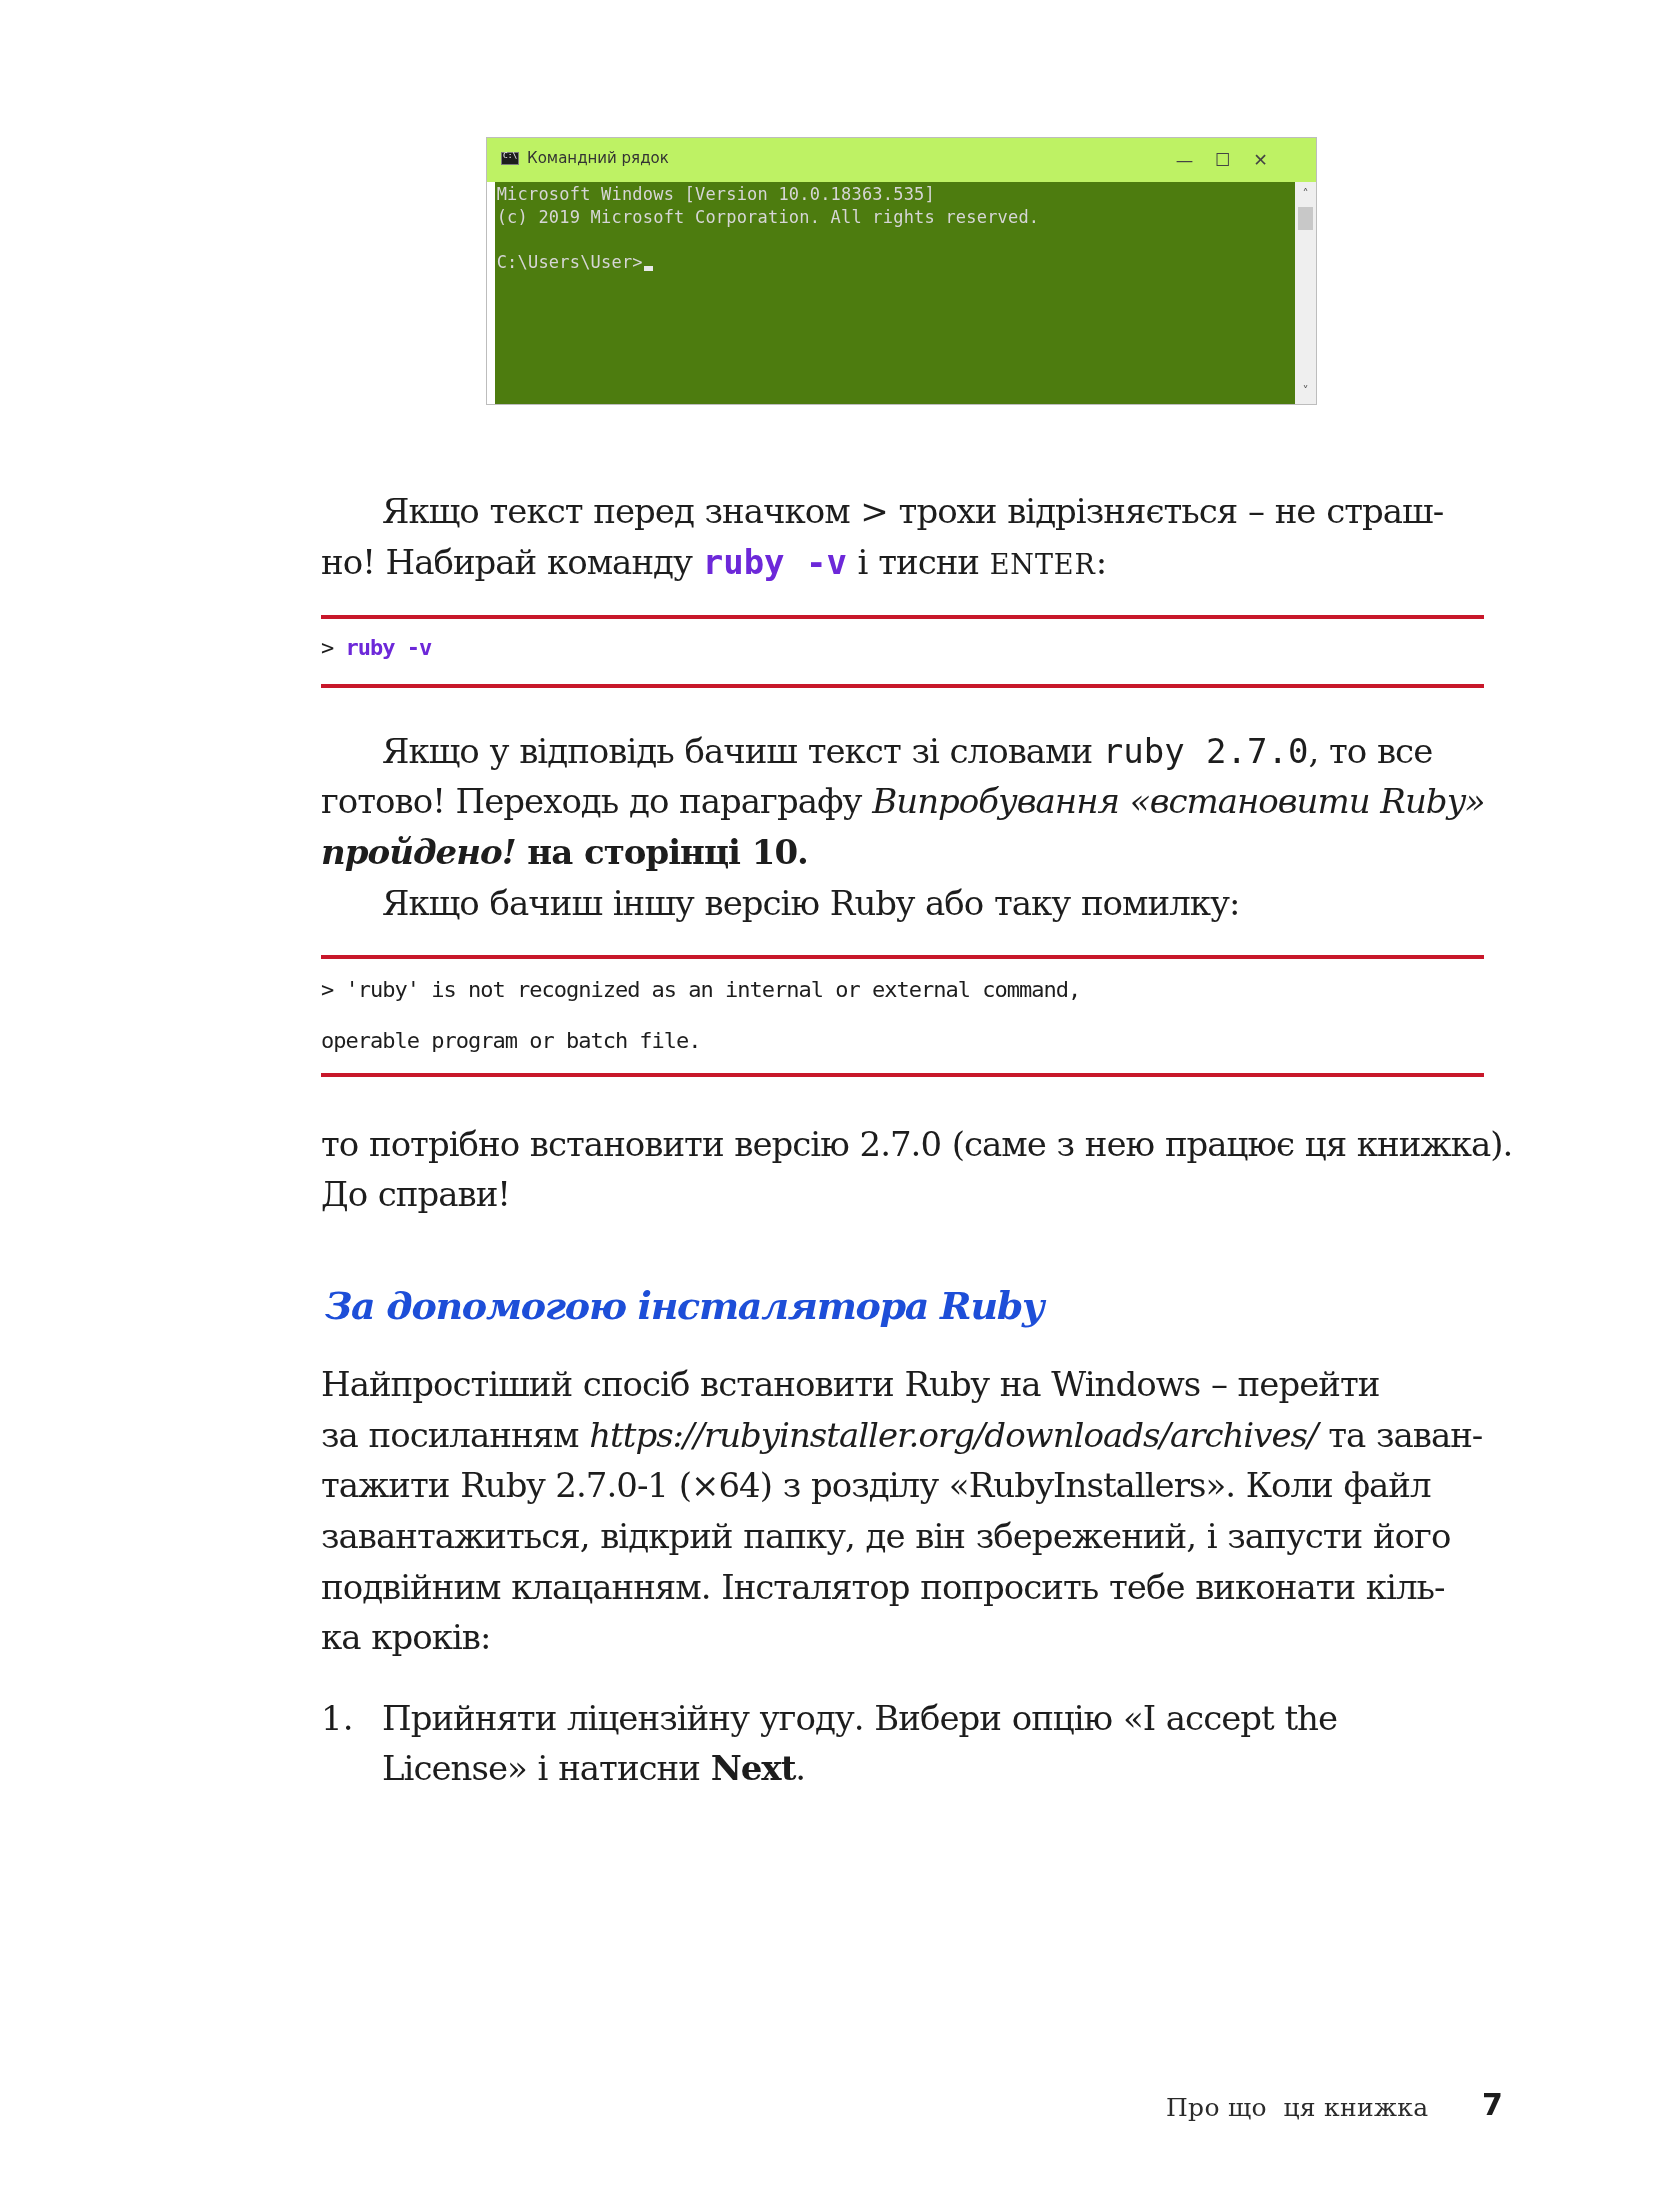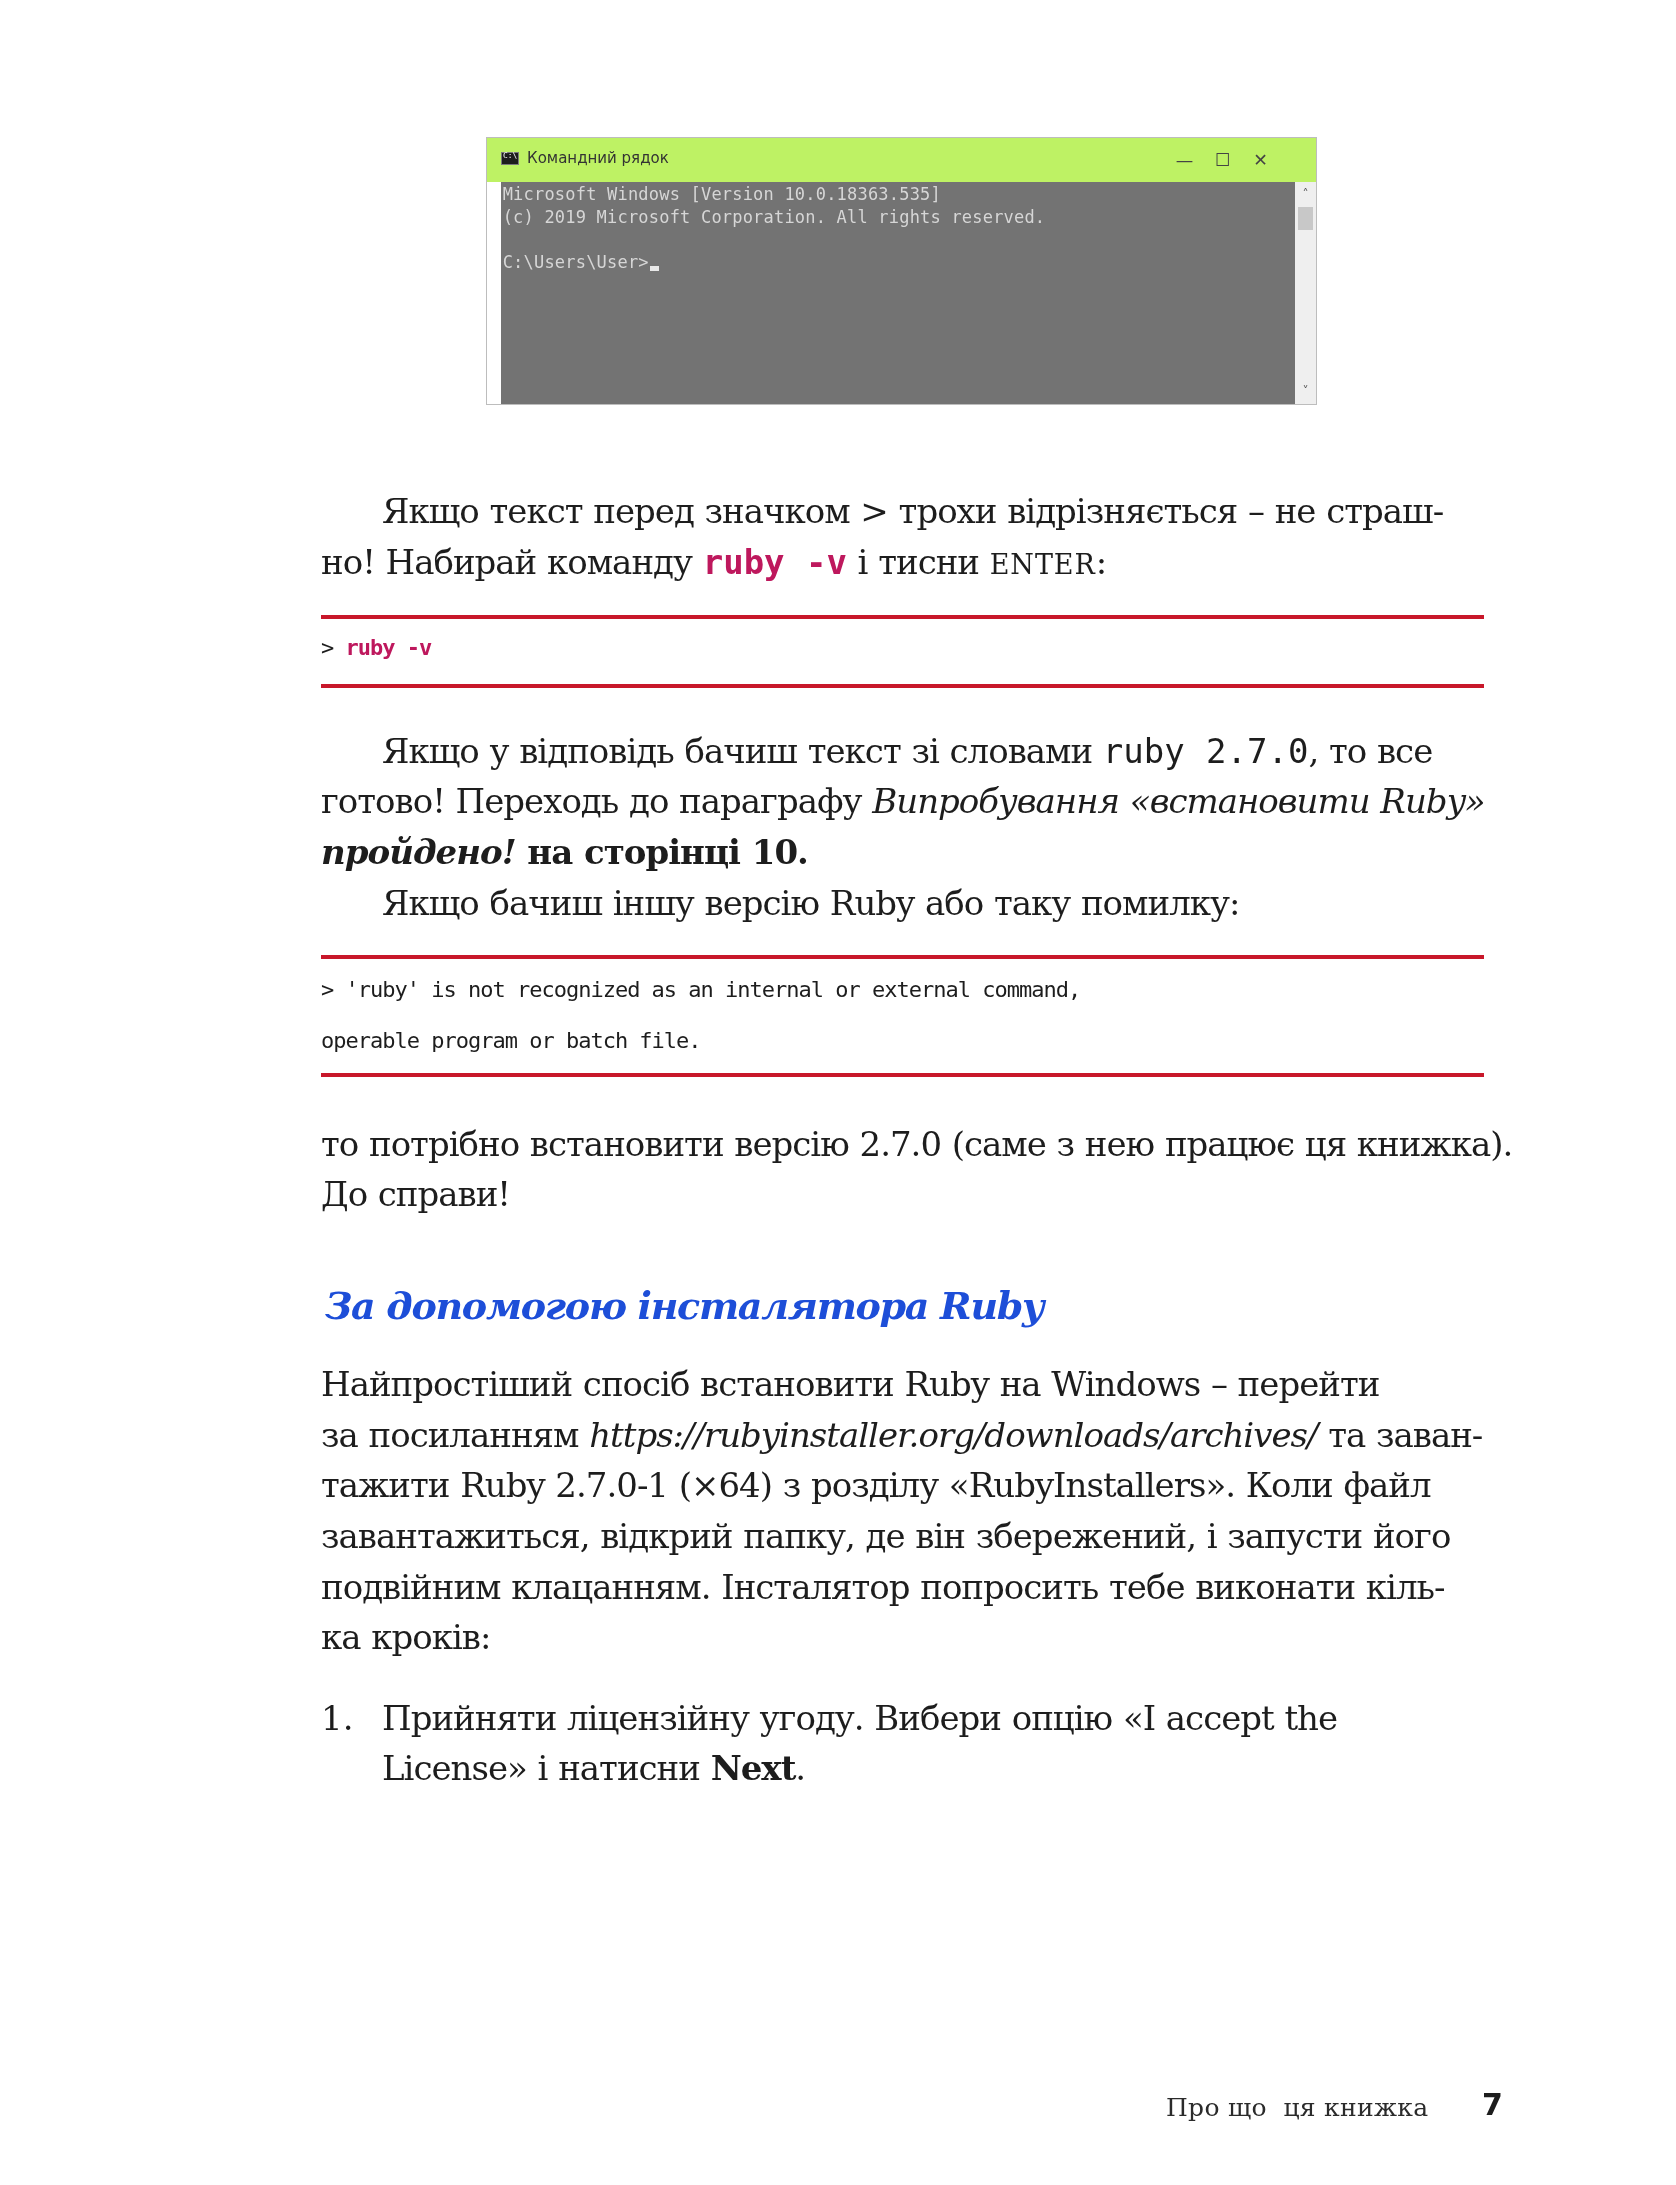--- a/index.html
+++ b/index.html
@@ -11,35 +11,35 @@
          background: #ffffff; border: 1.7px solid #bdbdbd; box-sizing: border-box; }
   .win-title { position: absolute; left: 0; top: 0; right: 0; height: 44px; background: #bef264; }
   .win-icon { position: absolute; left: 14px; top: 14px; width: 17.5px; height: 13px; background: #1d1d1d;
               border: 0.9px solid #7a7a7a; box-sizing: border-box; }
   .win-icon::after { content: "C:\\"; position: absolute; left: 0.9px; top: -1.7px; font-size: 7.9px;
               color: #ffffff; font-family: "DejaVu Sans Mono", monospace; }
   .win-title-text { position: absolute; left: 40px; top: 10.5px; font-size: 15px; color: #333333;
               font-family: "DejaVu Sans", sans-serif; }
   .win-btn { position: absolute; top: 7px; width: 35px; height: 30px; text-align: center; line-height: 30px;
               font-size: 17.5px; color: #444444; font-family: "DejaVu Sans", sans-serif; }
-  .console { position: absolute; left: 14px; top: 44px; width: 807px; bottom: 0; background: #737373; }
+  .console { position: absolute; left: 8px; top: 44px; width: 807px; bottom: 0; background: #4d7c0f; }
   .console-line { position: absolute; left: 1.7px; font-family: "DejaVu Sans Mono", monospace;
               font-size: 17px; color: #d6d6d6; white-space: pre; letter-spacing: 0.2px; }
   .cursor { display: inline-block; width: 9.6px; height: 4.4px; background: #e8e8e8; vertical-align: -2.6px; margin-left: 0.9px; }
   .scrollbar { position: absolute; right: 0; top: 44px; width: 21px; bottom: 0; background: #efefef; }
   .sb-up, .sb-down { position: absolute; left: 0; width: 21px; height: 21px; text-align: center;
               font-size: 12.2px; color: #555555; font-family: "DejaVu Sans", sans-serif; line-height: 21px; }
   .sb-up { top: 1.7px; } .sb-down { bottom: 1.7px; }
   .sb-thumb { position: absolute; left: 2.6px; width: 15.7px; top: 24.5px; height: 23px; background: #c8c8c8; }
 
   
   .line { position: absolute; left: 321px; font-size: 34px; white-space: nowrap; line-height: 1;
           letter-spacing: -1px; word-spacing: 0.9px; color: #1d1d1d; }
   .indent { left: 382px; }
-  .code-red { font-family: "DejaVu Sans Mono", monospace; color: #be185d; font-weight: bold; letter-spacing: 0; }
+  .code-red { font-family: "DejaVu Sans Mono", monospace; color: #6d28d9; font-weight: bold; letter-spacing: 0; }
   .code { font-family: "DejaVu Sans Mono", monospace; letter-spacing: 0; }
   .smallcaps { font-size: 27px; letter-spacing: 0.9px; }
   .it { font-style: italic; }
   .rule { position: absolute; left: 321px; width: 1163px; height: 3.5px; background: #c8172a; }
   .codeline { position: absolute; left: 321px; font-family: "DejaVu Sans Mono", monospace; font-size: 22px;
               white-space: pre; line-height: 1; color: #1d1d1d; letter-spacing: -1px; }
   .heading { position: absolute; left: 325px; font-size: 38px; font-weight: bold; font-style: italic;
              color: #1d4ed8; letter-spacing: -1.3px; line-height: 1; white-space: nowrap; }
   .list-num { position: absolute; left: 321px; font-size: 34px; line-height: 1; }
   .footer-text { position: absolute; left: 1166px; top: 2093px; font-size: 25px; color: #2b2b2b; letter-spacing: 0.3px; white-space: pre; }

